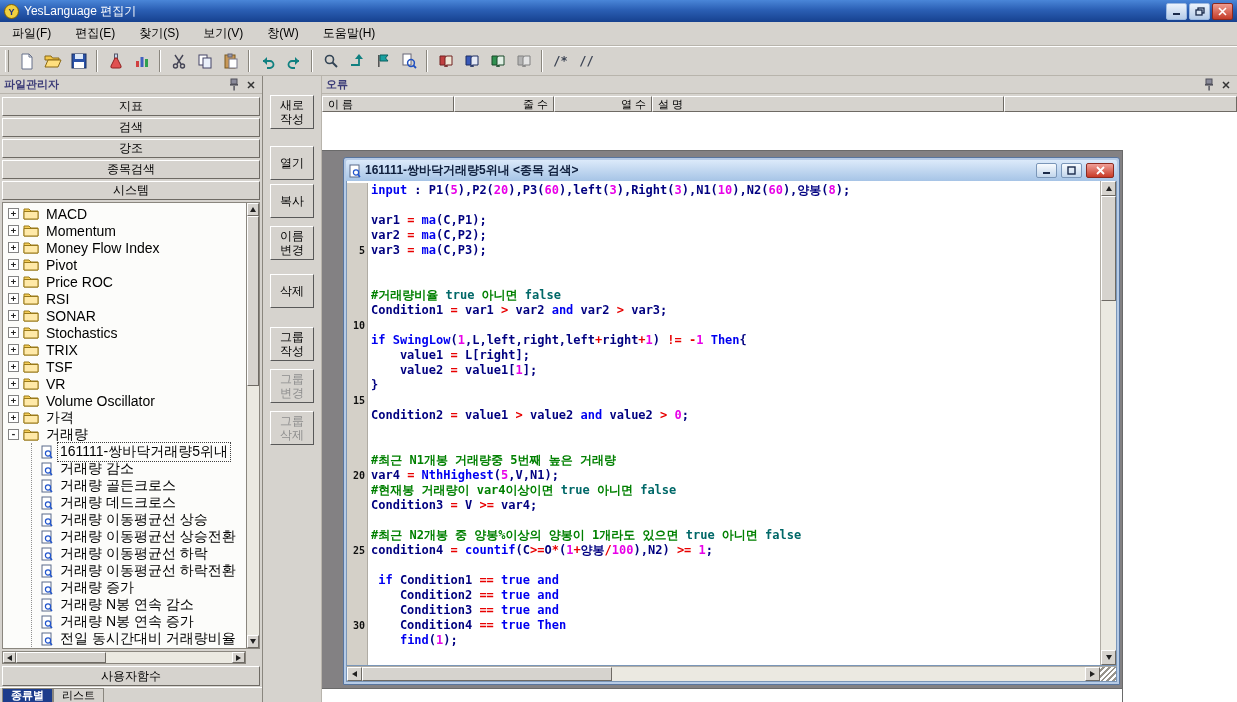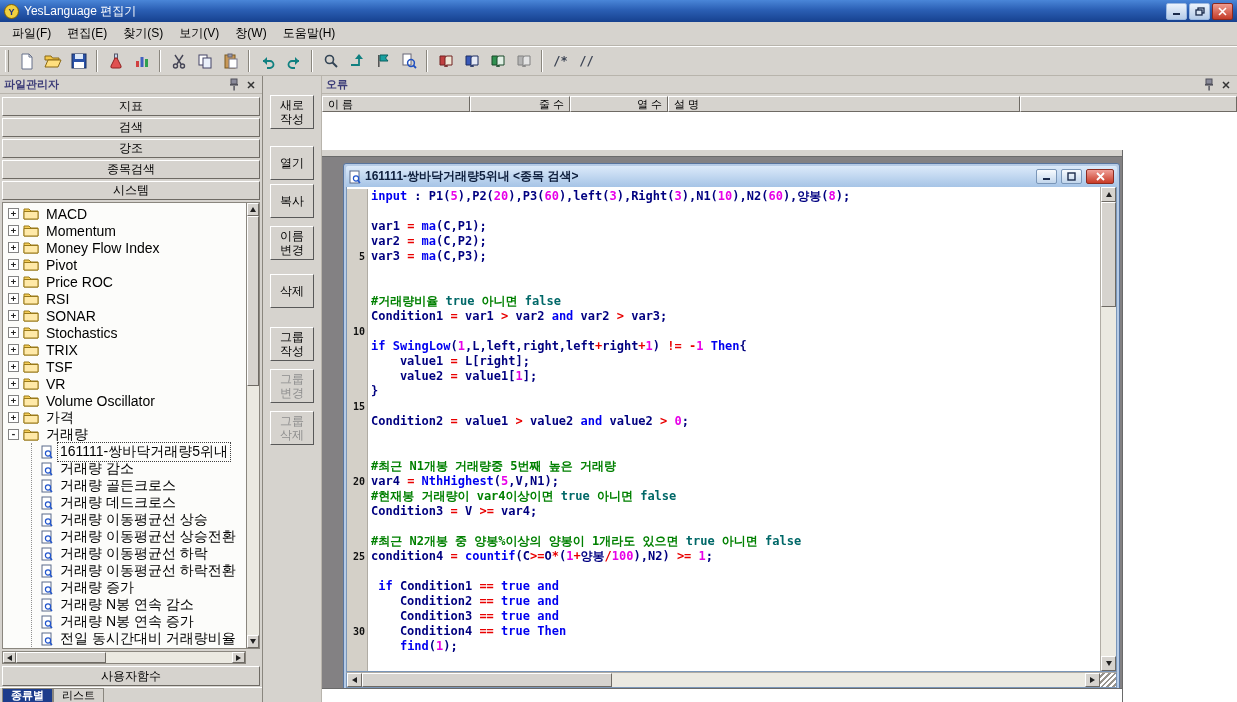--- a/index.html
+++ b/index.html
@@ -8,21 +8,21 @@
 .app{position:relative;width:1237px;height:702px;background:#D6D3CE;}
 
 
 .titlebar{position:absolute;left:0;top:0;right:0;height:22px;background:linear-gradient(180deg,#4A86D8 0%,#2B5FB4 45%,#16418F 100%);display:flex;align-items:center;padding:0 4px;gap:5px;}
 .title-text{color:#fff;font-weight:normal;font-size:12px;flex:1;white-space:nowrap;overflow:hidden;}
 .win-controls{display:flex;gap:2px;}
 .win-btn{width:21px;height:17px;border:1px solid #9BB8E0;border-radius:2px;background:linear-gradient(#ECF3FC,#B4CBE8);display:flex;align-items:center;justify-content:center;}
 .win-btn.close{background:linear-gradient(#F09C90,#C43C28);border-color:#8C2A20;}
 
 
-.menubar{position:absolute;top:22px;left:0;right:0;height:24px;display:flex;align-items:center;padding-left:4px;background:#D6D3CE;border-bottom:1px solid #B8B4AC;}
+.menubar{position:absolute;top:22px;left:0;right:0;height:24px;display:flex;align-items:center;padding-left:4px;background:#D6D3CE;border-bottom:1px solid #B8B4AC;gap:8px;}
 .menu-item{padding:3px 8px;white-space:nowrap;}
 .toolbar{position:absolute;top:46px;left:0;right:0;height:30px;display:flex;align-items:center;padding-left:3px;gap:1px;background:#D6D3CE;border-top:1px solid #FFFFFF;border-bottom:1px solid #B8B4AC;}
 .tb-grip{width:4px;height:22px;border-left:1px solid #FFFFFF;border-right:1px solid #8A867E;margin:0 4px 0 2px;}
 .tb-btn{width:25px;height:24px;display:flex;align-items:center;justify-content:center;}
 .tb-sep{width:2px;height:22px;border-left:1px solid #8A867E;border-right:1px solid #FFFFFF;margin:0 4px;}
 .tb-text{font:bold 12px "DejaVu Sans Mono",monospace;color:#3C4454;}
 
 
 .left-panel{position:absolute;top:76px;left:0;width:263px;bottom:0;background:#D6D3CE;border-right:1px solid #8A867E;}
 .panel-header{height:18px;display:flex;align-items:center;padding:0 4px;gap:3px;border-bottom:1px solid #B8B4AC;}
@@ -61,29 +61,29 @@
 #strip .vbtn:nth-child(5){margin-top:14px;}
 #strip .vbtn:nth-child(6){margin-top:19px;}
 #strip .vbtn:nth-child(7){margin-top:8px;}
 #strip .vbtn:nth-child(8){margin-top:8px;}
 
 
 .right-area{position:absolute;top:76px;left:322px;right:0;bottom:0;background:#D6D3CE;}
 .error-panel{position:absolute;top:0;left:0;right:0;height:74px;}
 #errorCols{display:flex;height:17px;margin-top:2px;background:#fff;}
 .col-h{height:16px;background:#D6D3CE;border:1px solid;border-color:#FFFFFF #6E6A64 #6E6A64 #FFFFFF;font-size:11px;display:flex;align-items:center;padding:0 5px;}
-.col-h:nth-child(1){width:148px;}
+.col-h:nth-child(1){width:132px;}
 .col-h:nth-child(2){width:100px;justify-content:flex-end;}
 .col-h:nth-child(3){width:98px;justify-content:flex-end;}
 .col-h:nth-child(4){width:352px;}
 .col-h.filler{flex:1;}
 .error-body{position:absolute;left:0;right:0;top:37px;bottom:0;background:#FFFFFF;}
 
 
-.workspace{position:absolute;top:74px;left:0;width:800px;height:538px;background:#838183;border-top:1px solid #6A6A6A;margin-top:6px;}
+.workspace{position:absolute;top:74px;left:0;width:800px;height:538px;background:#838183;border-top:1px solid #6A6A6A;}
 .right-filler{position:absolute;top:74px;left:800px;right:0;bottom:0;background:#FFFFFF;border-left:1px solid #6A6A6A;}
 .bottom-strip{position:absolute;left:0;top:612px;width:800px;height:14px;background:#FFFFFF;border-top:1px solid #6A6A6A;}
 
 
 .mdi-child{position:absolute;left:21px;top:6px;width:777px;height:528px;background:#B6CBE6;border:1px solid #58759E;border-radius:3px 3px 0 0;padding:2px;display:flex;flex-direction:column;}
 .child-titlebar{height:21px;flex:0 0 21px;border-radius:2px 2px 0 0;background:linear-gradient(#DCEAFA,#A6C4E6);display:flex;align-items:center;gap:4px;padding:0 3px;}
 .child-title{flex:1;font-size:12px;font-weight:bold;color:#0E1E3C;white-space:nowrap;overflow:hidden;}
 .c-btn{width:21px;height:15px;border:1px solid #7A96B8;border-radius:2px;background:linear-gradient(#F8FBFE,#C2D6EC);display:flex;align-items:center;justify-content:center;}
 .c-btn.close{width:28px;background:linear-gradient(#F0A098,#C83A26);border-color:#8C2A20;}
 .child-body{flex:1;display:flex;background:#fff;border:1px solid #7A96B8;border-top:none;overflow:hidden;}

